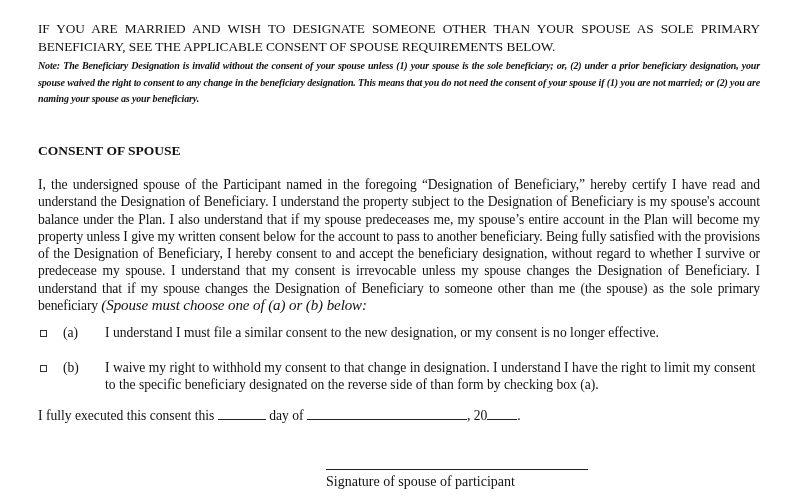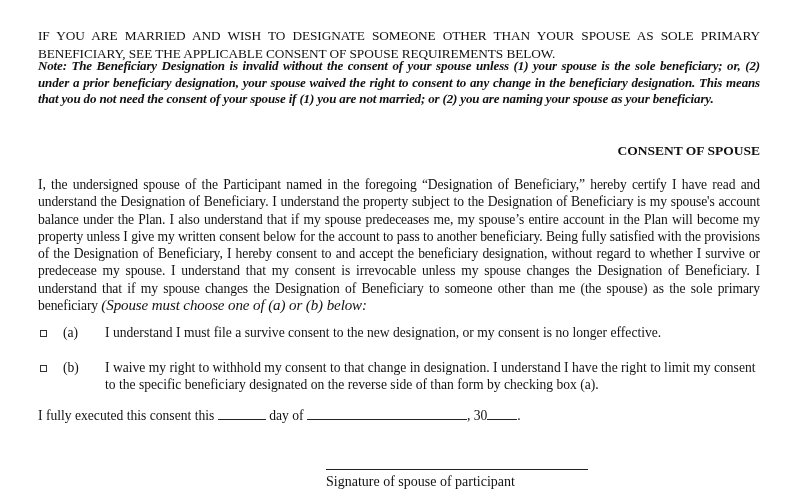--- a/index.html
+++ b/index.html
@@ -5,29 +5,29 @@
   html, body { margin: 0; padding: 0; background: #ffffff; }
   body {
     width: 800px; height: 499px; overflow: hidden; position: relative;
     font-family: "Liberation Serif", "DejaVu Serif", serif;
     color: #111111; font-size: 13.6px;
   }
   .page { position: absolute; left: 38px; top: 0; width: 722px; }
   .intro {
     position: absolute; left: 0; top: 20px; width: 722px;
     line-height: 18px; font-size: 13.3px; letter-spacing: -0.1px;
-    text-align: justify; text-align-last: left; margin-top: 7px;
+    text-align: justify; text-align-last: left;
   }
   .note {
     position: absolute; left: 0; top: 58px; width: 722px;
     font-style: italic; font-weight: bold; line-height: 16.5px;
-    font-size: 13px; text-align: justify; letter-spacing: -0.15px;
+    font-size: 10px; text-align: justify; letter-spacing: -0.15px;
   }
   .heading {
-    position: absolute; left: 0; top: 143px; width: 722px; text-align: right;
+    position: absolute; left: 0; top: 143px; width: 722px; text-align: left;
     font-weight: bold; font-size: 13.5px;
   }
   .body-para {
     position: absolute; left: 0; top: 176px; width: 722px;
     line-height: 17.3px; text-align: justify; font-size: 13.6px;
     letter-spacing: -0.1px;
   }
   .body-para .it { font-style: italic; font-size: 15px; }
   .option { position: absolute; left: 0; width: 722px; font-size: 13.6px; line-height: 17px; }
   .option .box {
@@ -55,31 +55,31 @@
 
 <div class="page">
   <div class="intro">IF YOU ARE MARRIED AND WISH TO DESIGNATE SOMEONE OTHER THAN YOUR SPOUSE AS SOLE PRIMARY BENEFICIARY, SEE THE APPLICABLE CONSENT OF SPOUSE REQUIREMENTS BELOW.</div>
   <div class="note">Note: The Beneficiary Designation is invalid without the consent of your spouse unless (1) your spouse is the sole beneficiary; or, (2) under a prior beneficiary designation, your spouse waived the right to consent to any change in the beneficiary designation.  This means that you do not need the consent of your spouse if (1) you are not married; or (2) you are naming your spouse as your beneficiary.</div>
   <div class="heading">CONSENT OF SPOUSE</div>
   <div class="body-para"><span>I, the undersigned spouse of the Participant named in the foregoing “Designation of Beneficiary,” hereby certify I have read and understand the Designation of Beneficiary.  I understand the property subject to the Designation of Beneficiary is my spouse's account balance under the Plan.  I also understand that if my spouse predeceases me, my spouse’s entire account in the Plan will become my property unless I give my written consent below for the account to pass to another beneficiary.  Being fully satisfied with the provisions of the Designation of Beneficiary, I hereby consent to and accept the beneficiary designation, without regard to whether I survive or predecease my spouse. I understand that my consent is irrevocable unless my spouse changes the Designation of Beneficiary.  I understand that if my spouse changes the Designation of Beneficiary to someone other than me (the spouse) as the sole primary beneficiary </span><span class="it">(Spouse must choose one of (a) or (b) below:</span></div>
 
   <div class="option opt-a">
     <span class="box"></span>
     <span class="label">(a)</span>
-    <span class="text">I understand I must file a survive consent to the new designation, or my consent is no longer effective.</span>
+    <span class="text">I understand I must file a similar consent to the new designation, or my consent is no longer effective.</span>
   </div>
 
   <div class="option opt-b">
     <span class="box"></span>
     <span class="label">(b)</span>
     <span class="text">I waive my right to withhold my consent to that change in designation. I understand I have the right to limit my consent to the specific beneficiary designated on the reverse side of than form by checking box (a).</span>
   </div>
 
   <div class="executed">
     <span>I fully executed this consent this</span>
     <span class="blank b-day"></span>
     <span>day of</span>
-    <span class="blank b-month"></span><span>, 30</span><span class="blank b-year"></span><span>.</span>
+    <span class="blank b-month"></span><span>, 20</span><span class="blank b-year"></span><span>.</span>
   </div>
 
   <div class="sig-line"></div>
   <div class="sig-label">Signature of spouse of participant</div>
 </div>
 
 </body></html>

